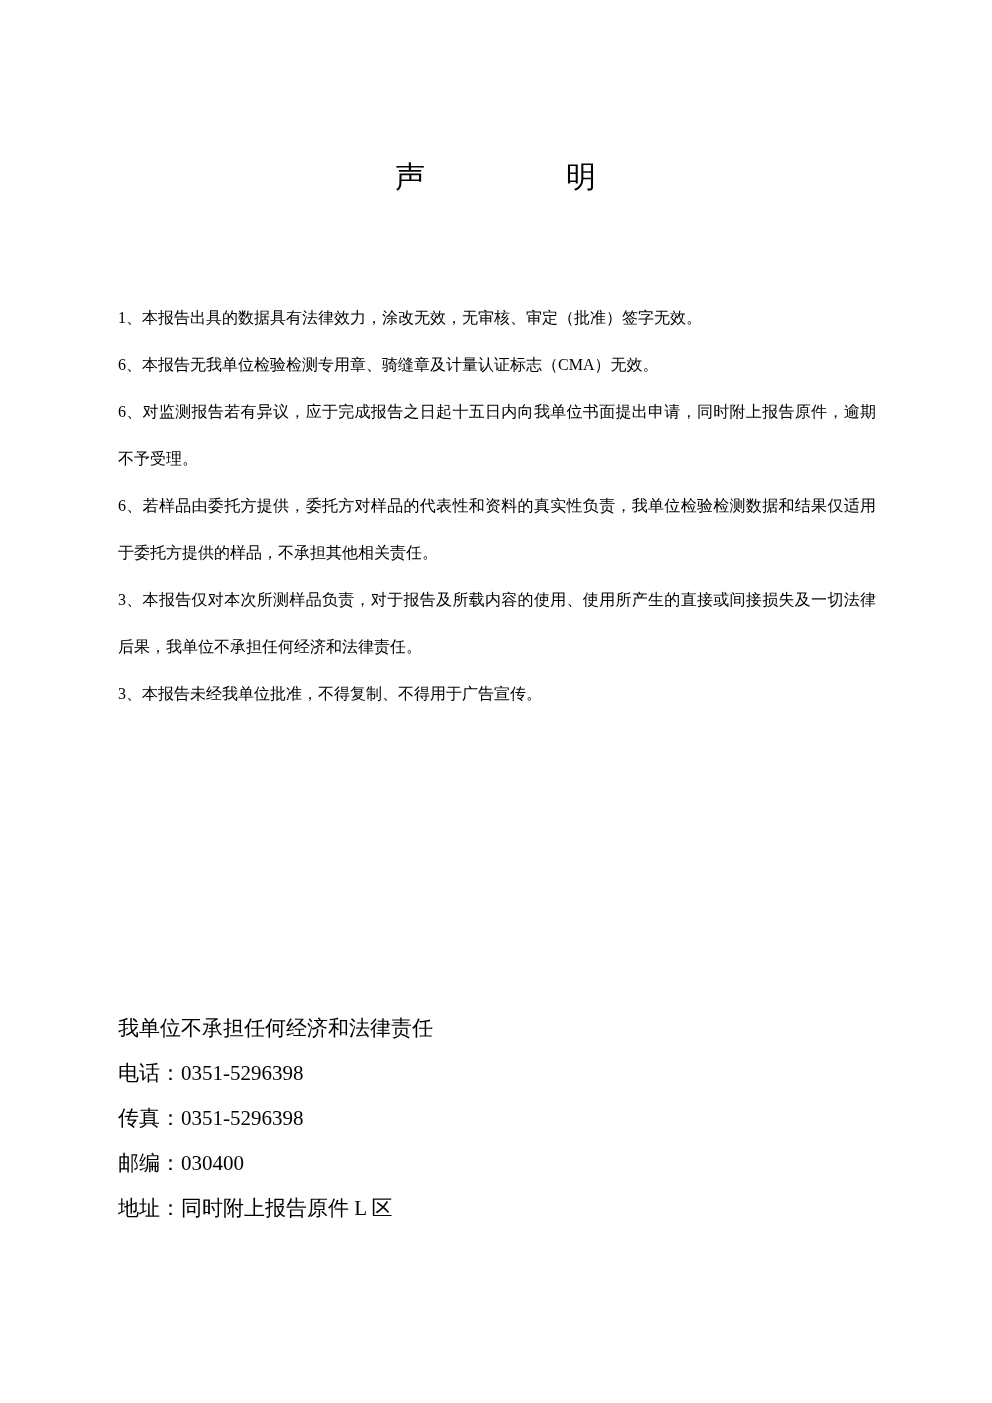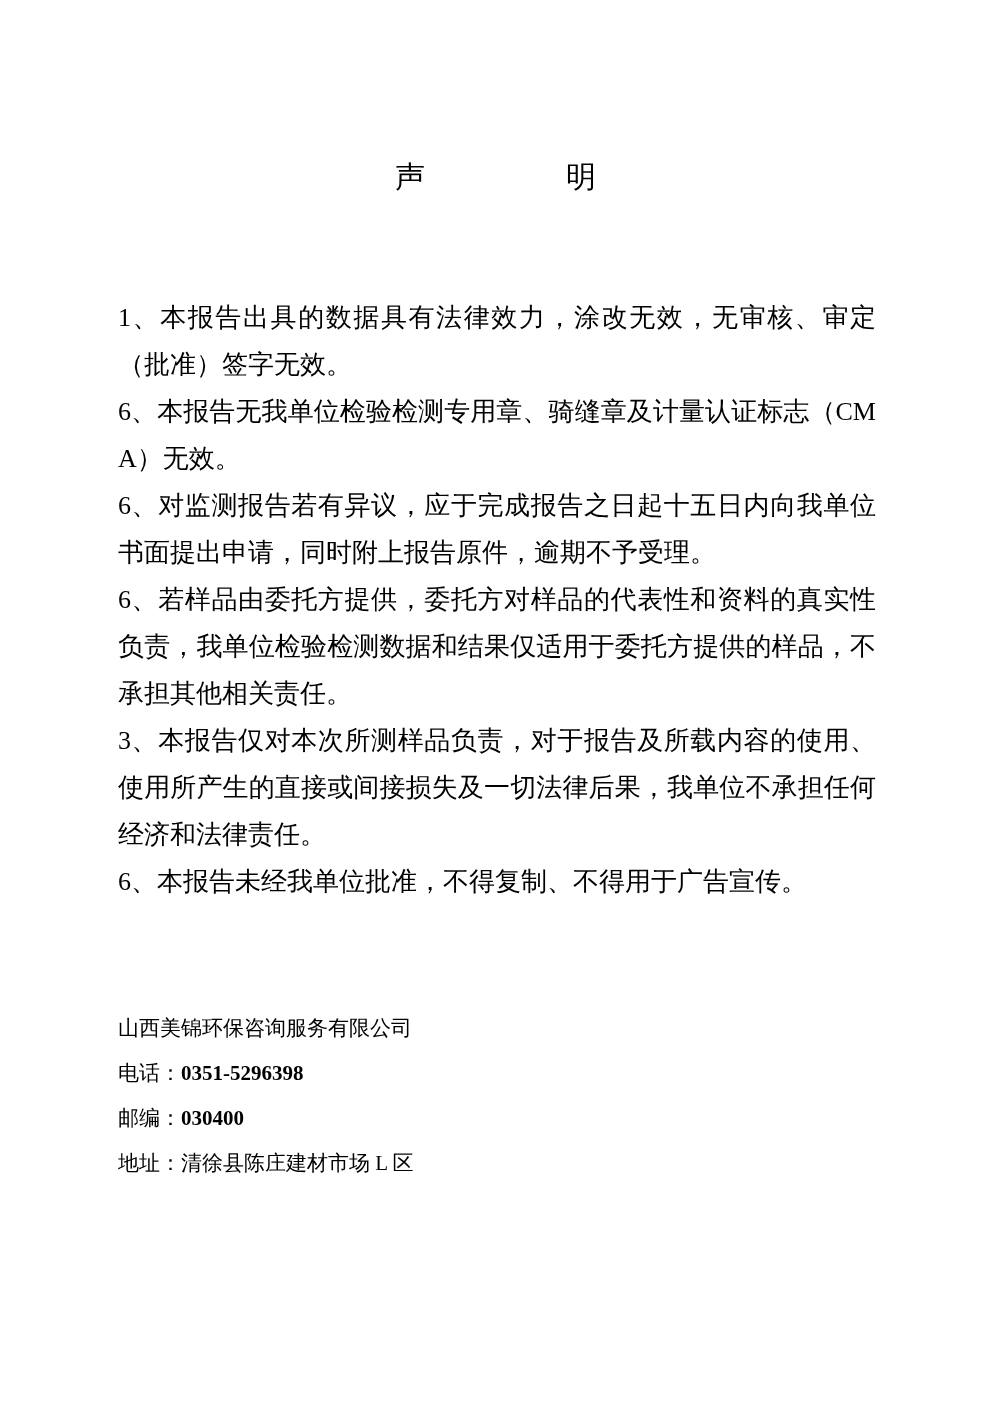--- a/index.html
+++ b/index.html
@@ -27,21 +27,21 @@
     font-size: 30px;
     line-height: 38px;
     font-weight: 400;
     letter-spacing: 1px;
   }
   .statement-body {
     position: absolute;
     top: 294px;
     left: 118px;
     width: 758px;
-    font-size: 26px;
+    font-size: 16px;
     line-height: 47px;
   }
   .statement-body p {
     margin: 0;
     text-align: justify;
     text-justify: inter-character;
     text-align-last: left;
     word-break: break-all;
   }
   .footer-block {
@@ -49,42 +49,43 @@
     top: 1006px;
     left: 118px;
     width: 758px;
     font-size: 21px;
     line-height: 45px;
   }
   .footer-block p {
     margin: 0;
   }
   .footer-value {
-    font-weight: 700;
+    font-weight: 400;
   }
 </style>
 </head>
 <body>
 
 <div class="page">
 
   <div class="doc-title">
     <span>声</span>
     <span>明</span>
   </div>
 
   <div class="statement-body">
     <p>1、本报告出具的数据具有法律效力，涂改无效，无审核、审定（批准）签字无效。</p>
     <p>6、本报告无我单位检验检测专用章、骑缝章及计量认证标志（CMA）无效。</p>
     <p>6、对监测报告若有异议，应于完成报告之日起十五日内向我单位书面提出申请，同时附上报告原件，逾期不予受理。</p>
     <p>6、若样品由委托方提供，委托方对样品的代表性和资料的真实性负责，我单位检验检测数据和结果仅适用于委托方提供的样品，不承担其他相关责任。</p>
     <p>3、本报告仅对本次所测样品负责，对于报告及所载内容的使用、使用所产生的直接或间接损失及一切法律后果，我单位不承担任何经济和法律责任。</p>
-    <p>6、本报告未经我单位批准，不得复制、不得用于广告宣传。</p>
+    <p>3、本报告未经我单位批准，不得复制、不得用于广告宣传。</p>
   </div>
 
   <div class="footer-block">
-    <p>山西美锦环保咨询服务有限公司</p>
+    <p>我单位不承担任何经济和法律责任</p>
     <p><span>电话：</span><span class="footer-value">0351-5296398</span></p>
+    <p><span>传真：</span><span class="footer-value">0351-5296398</span></p>
     <p><span>邮编：</span><span class="footer-value">030400</span></p>
-    <p><span>地址：</span><span>清徐县陈庄建材市场 L 区</span></p>
+    <p><span>地址：</span><span>同时附上报告原件 L 区</span></p>
   </div>
 
 </div>
 
 </body></html>

